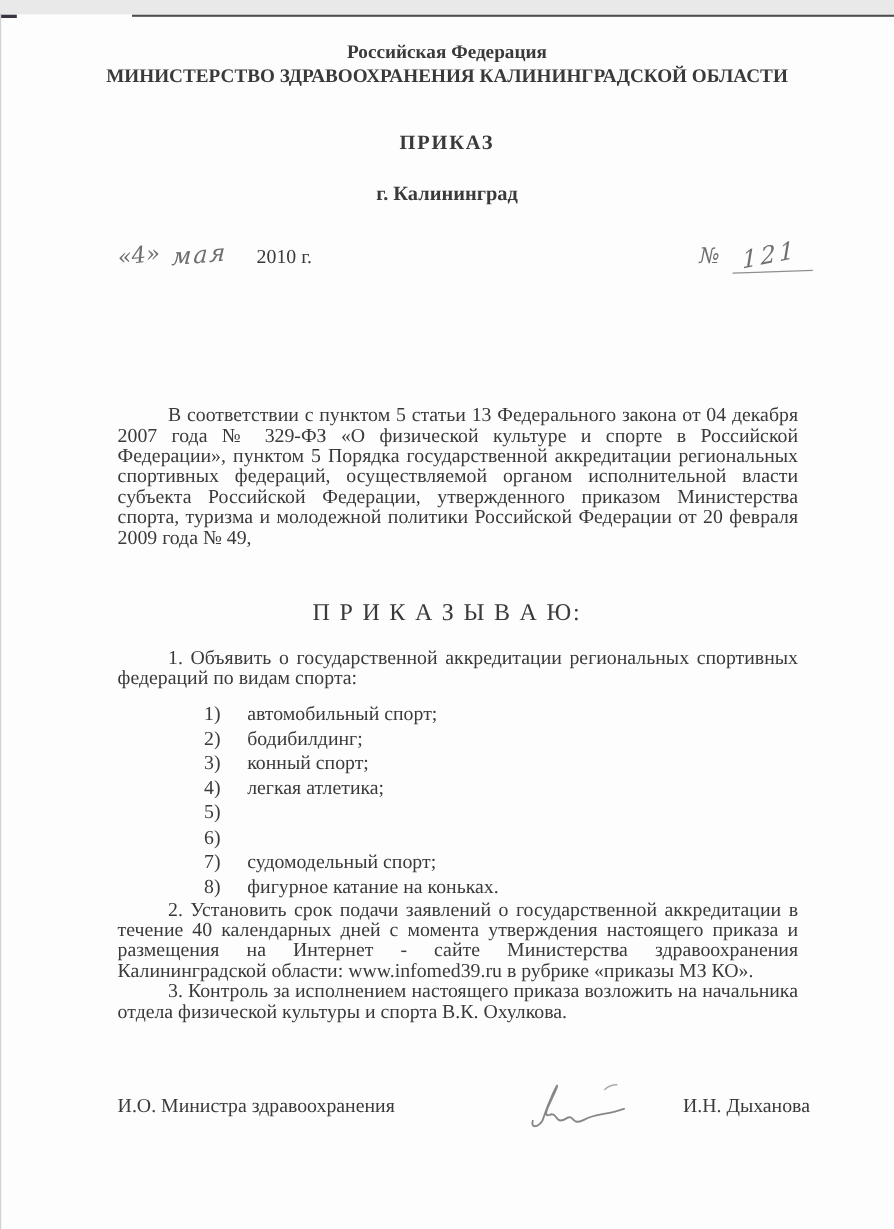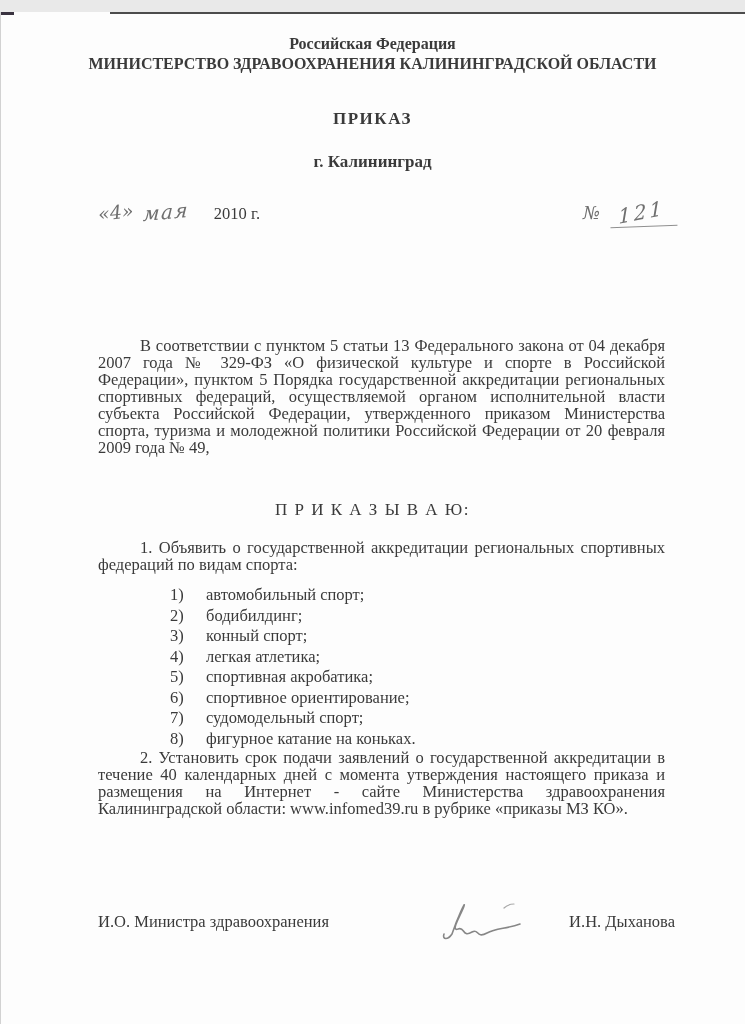--- a/index.html
+++ b/index.html
@@ -24,21 +24,21 @@
     text-indent:42px;
   }
   .title-block {
     left:72px; right:58px;
     text-align:center;
     line-height:25px;
     white-space:pre-wrap;
   }
   .order-word {
     letter-spacing:1.5px;
-    font-size:17px;
+    font-size:20px;
   }
   .list-row { display:flex; line-height:20.5px; margin-left:72px; }
   .list-num { flex:0 0 36px; }
   .hand {
     font-family:"DejaVu Serif", serif;
     font-style:italic;
     color:#6f6f6f;
   }
   .day-hand { display:inline-block; font-size:19px; transform:rotate(-6deg); }
   .month-hand { display:inline-block; font-size:20px; letter-spacing:1.5px; transform:rotate(-5deg) skewX(-8deg); margin-left:6px; }
@@ -119,38 +119,37 @@
     <div class="list-row">
       <span class="list-num">3)</span>
       <span>конный спорт;</span>
     </div>
     <div class="list-row">
       <span class="list-num">4)</span>
       <span>легкая атлетика;</span>
     </div>
     <div class="list-row">
       <span class="list-num">5)</span>
-      <span>спортивная акробатика;</span>
     </div>
     <div class="list-row">
       <span class="list-num">6)</span>
-      <span>спортивное ориентирование;</span>
     </div>
     <div class="list-row">
       <span class="list-num">7)</span>
       <span>судомодельный спорт;</span>
     </div>
     <div class="list-row">
       <span class="list-num">8)</span>
       <span>фигурное катание на коньках.</span>
     </div>
   </div>
 
   <div class="abs body-col" style="top:737px;">
     <p class="just">2. Установить срок подачи заявлений о государственной аккредитации в течение 40 календарных дней с момента утверждения настоящего приказа и размещения на Интернет - сайте Министерства здравоохранения Калининградской области: www.infomed39.ru в рубрике «приказы МЗ КО».</p>
+    <p class="just">3. Контроль за исполнением настоящего приказа возложить на начальника отдела физической культуры и спорта В.К. Охулкова.</p>
   </div>
 
   <div class="abs sig-row" style="top:888px; left:98px; right:62px;">
     <span class="sig-label">И.О. Министра здравоохранения</span>
     <span class="sig-squiggle">
       <svg width="96" height="52" viewBox="0 0 96 52" xmlns="http://www.w3.org/2000/svg">
         <path d="M14 40 C12 46 18 46 22 40 C28 22 36 6 34 12 C31 21 20 38 28 35 C35 32 32 44 42 38 C49 34 46 45 57 39 C66 34 76 35 90 30" fill="none" stroke="#878787" stroke-width="1.6" stroke-linecap="round"></path>
         <path d="M74 14 c3 -3 7 -4 10 -4" fill="none" stroke="#a9a9a9" stroke-width="1.2" stroke-linecap="round"></path>
       </svg>
     </span>

